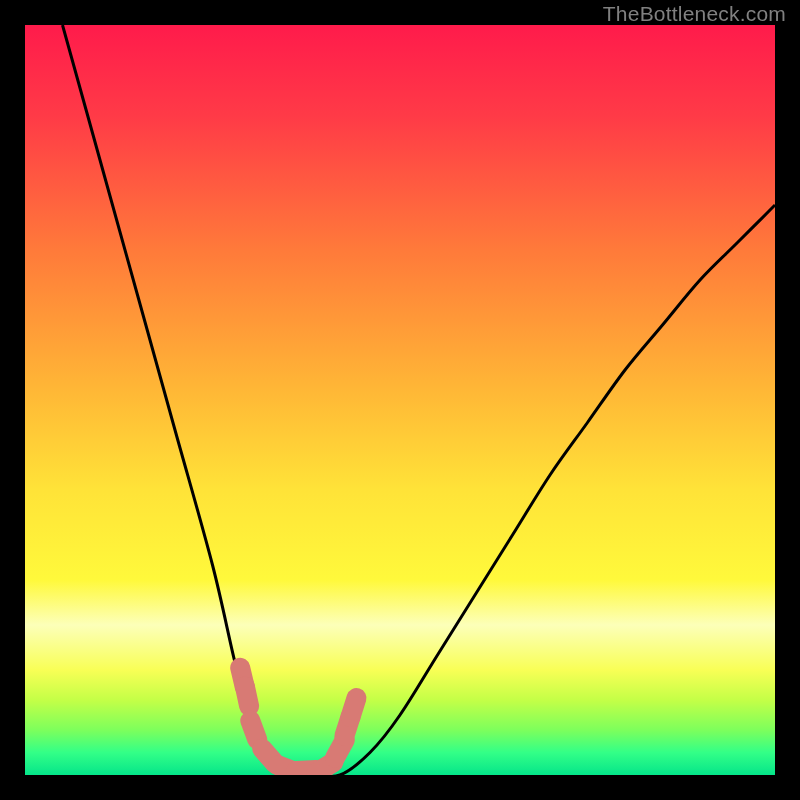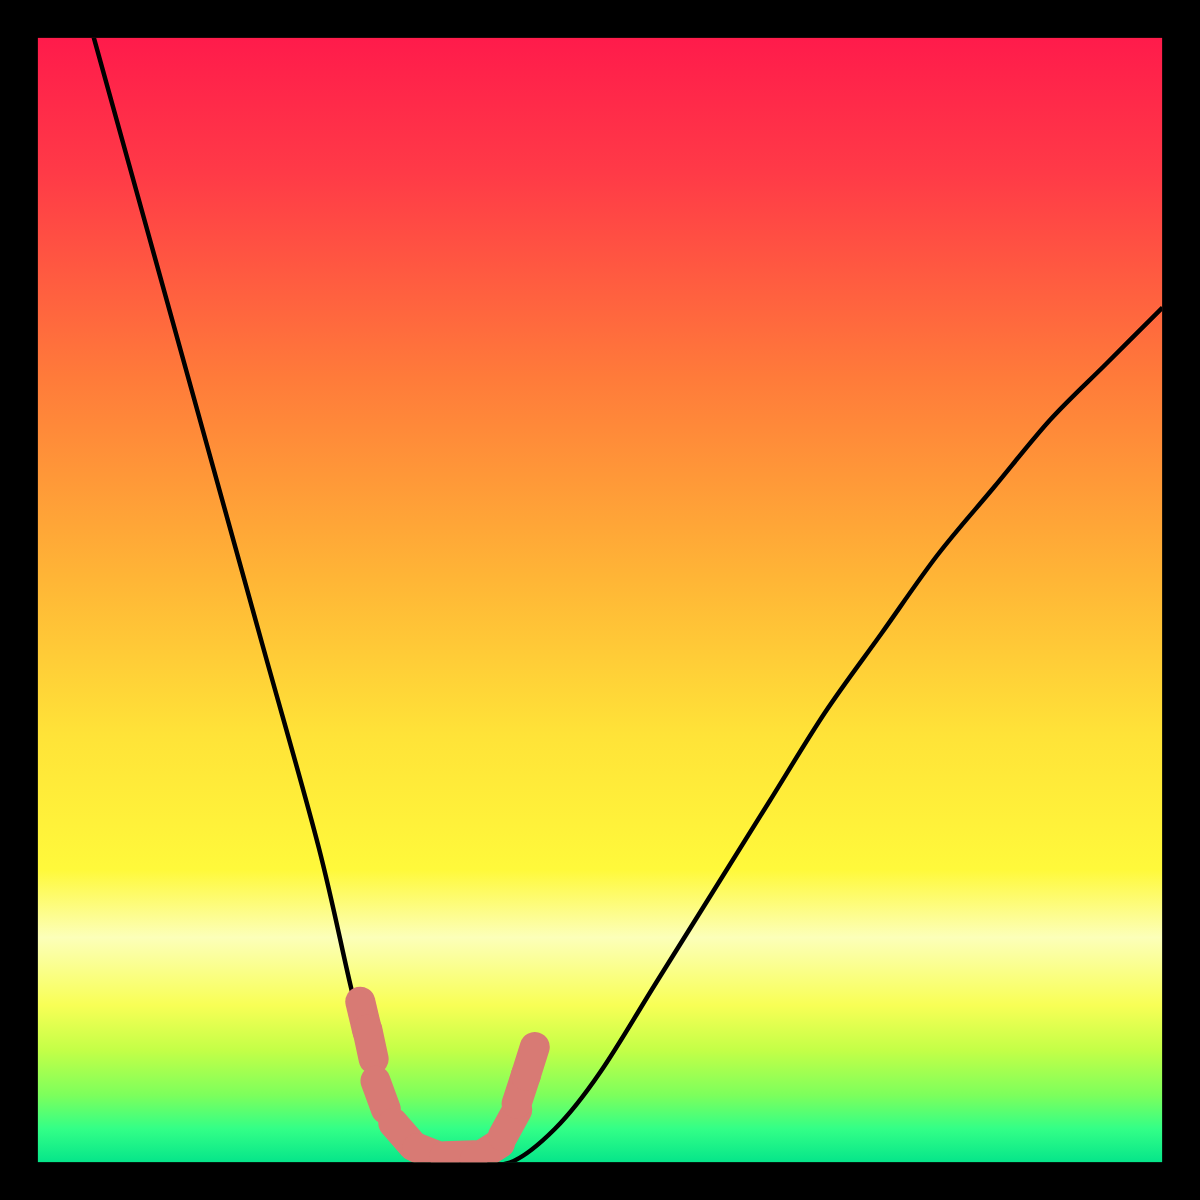--- a/index.html
+++ b/index.html
@@ -41,20 +41,21 @@
   }
   svg.curves {
     position: absolute;
     inset: 0;
   }
 </style>
 </head>
 <body>
 
 <div class="frame">
+  <div class="watermark">TheBottleneck.com</div>
   <div class="plot-area">
     <svg class="gradient" viewBox="0 0 750 750" preserveAspectRatio="none">
       <defs>
         <linearGradient id="bg-grad" x1="0" y1="0" x2="0" y2="1">
             <stop offset="0%" stop-color="#ff1b4b"></stop>
             <stop offset="12%" stop-color="#ff3a47"></stop>
             <stop offset="30%" stop-color="#ff7a3a"></stop>
             <stop offset="48%" stop-color="#ffb536"></stop>
             <stop offset="62%" stop-color="#ffe338"></stop>
             <stop offset="74%" stop-color="#fff93b"></stop>

